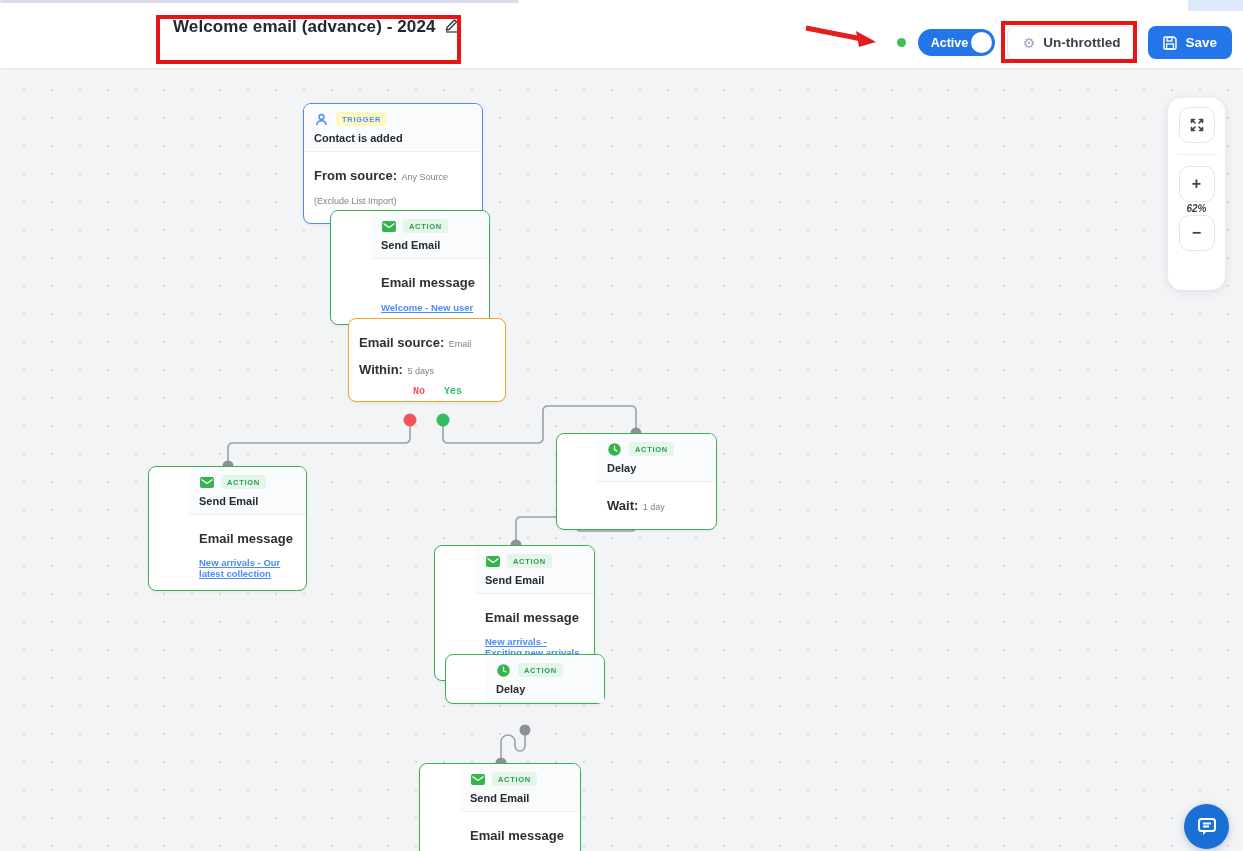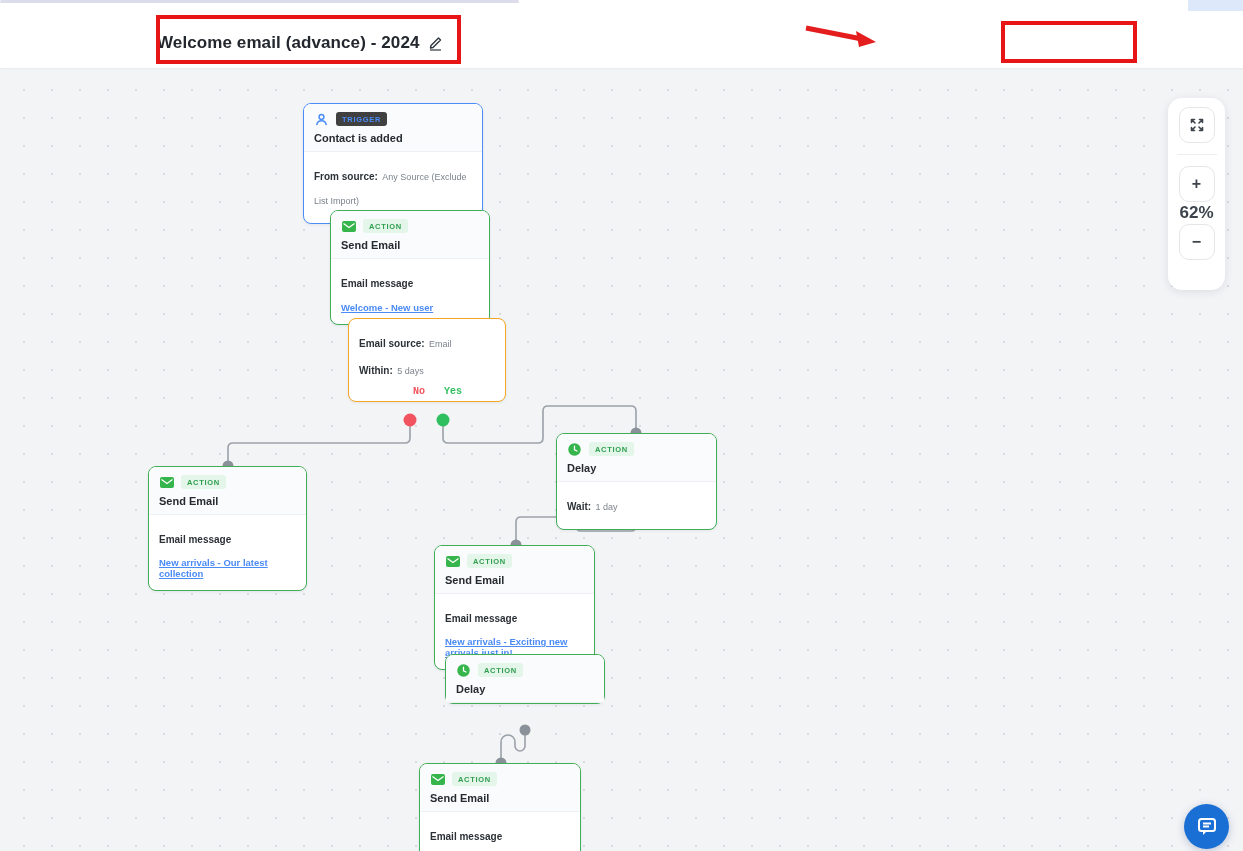--- a/index.html
+++ b/index.html
@@ -15,21 +15,21 @@
   .top-strip { position:absolute; top:0; left:0; width:100%; height:17px; background:#fff; z-index:5; }
   .top-strip-line { position:absolute; top:0; left:0; width:519px; height:3px; background:#dcdcea; border-radius:2px; }
   .top-strip-blue { position:absolute; top:0; right:0; width:55px; height:11px; background:#dde9fb; }
 
   
   .header {
     position:absolute; top:17px; left:0; width:100%; height:51px;
     background:#ffffff; z-index:6;
     box-shadow:0 1px 2px rgba(30,40,60,.05);
   }
-  .title-wrap { position:absolute; left:157px; top:0; height:51px; display:flex; align-items:center; gap:8px; }
+  .title-wrap { position:absolute; left:173px; top:0; height:51px; display:flex; align-items:flex-start; gap:8px; }
   .page-title { font-size:17px; font-weight:700; color:#23272e; letter-spacing:.1px; }
   .edit-icon { width:15px; height:16px; display:inline-block; }
 
   .header-right { position:absolute; right:11px; top:0; height:51px; display:flex; align-items:center; gap:12px; }
 
   .status-dot { width:9px; height:9px; border-radius:50%; background:#3dc152; }
   .active-toggle {
     position:relative; width:77px; height:27px; border-radius:14px;
     background:#2476e8; cursor:pointer; display:flex; align-items:center;
   }
@@ -65,34 +65,34 @@
     z-index:1;
   }
   .edges { position:absolute; top:0; left:0; width:1243px; height:851px; z-index:2; pointer-events:none; }
 
   
   .node {
     position:absolute; background:#fff; border-radius:8px; z-index:3;
     box-shadow:0 1px 3px rgba(20,30,50,.07); cursor:pointer;
   }
   .node.trigger { border:1.6px solid #4b8df8; }
-  .node.action  { border:1.6px solid #3fae57; }
+  .node.action  { border:1.6px solid #3fae57;padding-left:40px; }
   .node.filter  { border:1.6px solid #f5a623; }
 
   .node-head { padding:8px 10px 7px; background:#fafbfc; border-bottom:1px solid #eef0f3; border-radius:7px 7px 0 0; }
   .icon-row { display:flex; align-items:center; gap:7px; margin-bottom:6px; }
   .badge { font-size:7.5px; font-weight:700; letter-spacing:.7px; padding:2.5px 6px; border-radius:3px; }
-  .badge.b-trigger { background:#404040; color:#4b8df8; }
+  .badge.b-trigger { background:#fef9c3; color:#4b8df8; }
   .badge.b-action  { background:#e3f6e9; color:#2f9e4f; }
   .badge.b-filter  { background:#fdefdb; color:#f09a37; }
   .ntitle { font-size:11px; font-weight:700; color:#262b31; }
 
   .nbody { padding:8px 10px 9px; }
   .nrow { margin:3px 0; line-height:1.5; }
-  .nlabel { font-weight:700; color:#2c3137; font-size:10px; }
+  .nlabel { font-weight:700; color:#2c3137; font-size:13px; }
   .nval { color:#7c838c; font-size:9px; }
   .nlink { color:#4b8bf5; text-decoration:underline; font-size:9.5px; font-weight:600; display:inline-block; margin-top:4px; cursor:pointer; }
 
   .branch-labels { position:relative; height:15px;font-family:Liberation Mono, monospace; }
   .branch-no  { position:absolute; left:54px; bottom:2px; color:#f2545f; font-size:10px; font-weight:700; }
   .branch-yes { position:absolute; left:85px; bottom:2px; color:#2fbf5f; font-size:10px; font-weight:700;text-align:right; }
 
   .nicon { display:inline-flex; width:15px; height:13px; align-items:center; justify-content:center; }
 
   
@@ -101,21 +101,21 @@
     background:#fff; border-radius:14px; box-shadow:0 2px 10px rgba(20,30,50,.10);
     z-index:10; display:flex; flex-direction:column; align-items:center;
   }
   .zbtn {
     width:36px; height:36px; border:1px solid #e4e6ea; border-radius:10px; background:#fff;
     display:flex; align-items:center; justify-content:center; cursor:pointer;
     font-size:16px; color:#3c434b; font-weight:600;
   }
   .zbtn.fit { margin-top:9px; }
   .zdivider { width:40px; height:1px; background:#ebedf0; margin:11px 0; }
-  .zoom-level { font-size:17px; color:#3c434b; font-weight:600; margin:1px 0; }
+  .zoom-level { font-size:10px; color:#3c434b; font-weight:600; margin:1px 0;font-style:italic; }
 
   
   .chat-fab {
     position:absolute; left:1184px; top:804px; width:45px; height:45px; border-radius:50%;
     background:#1a6fd4; z-index:10; display:flex; align-items:center; justify-content:center; cursor:pointer;
     box-shadow:0 2px 8px rgba(20,60,120,.25);
   }
 </style>
 </head>
 <body>
@@ -311,20 +311,41 @@
   <div class="title-wrap">
     <span class="page-title">Welcome email (advance) - 2024</span>
     <span class="edit-icon">
       <svg width="15" height="16" viewBox="0 0 15 16">
           <path d="M3,10.5 L10.5,3 L12.5,5 L5,12.5 L2.5,13 Z" fill="none" stroke="#30363d" stroke-width="1.4" stroke-linejoin="round"></path>
           <line x1="2" y1="15" x2="13" y2="15" stroke="#30363d" stroke-width="1.2"></line>
         </svg>
     </span>
   </div>
 
+  <div class="header-right">
+    <span class="status-dot"></span>
+    <div class="active-toggle">
+      <span class="tlabel">Active</span>
+      <span class="knob"></span>
+    </div>
+    <button class="throttle-btn">
+      <span class="gear-glyph">⚙</span>
+      <span class="throttle-label">Un-throttled</span>
+    </button>
+    <button class="save-btn">
+      <span style="display:inline-flex;">
+        <svg width="14" height="14" viewBox="0 0 14 14">
+            <path d="M1,2 a1,1 0 0 1 1,-1 h9 l2,2 v9 a1,1 0 0 1 -1,1 h-10 a1,1 0 0 1 -1,-1 Z" fill="none" stroke="#fff" stroke-width="1.5"></path>
+            <rect x="4" y="1.5" width="5" height="3.5" fill="none" stroke="#fff" stroke-width="1.3"></rect>
+            <rect x="3.6" y="8" width="6.8" height="5" fill="none" stroke="#fff" stroke-width="1.3"></rect>
+          </svg>
+      </span>
+      <span class="save-label">Save</span>
+    </button>
+  </div>
 </div>
 
 <div class="anno anno-title"></div>
 <div class="anno anno-throttle"></div>
 <svg class="anno-arrow" width="85" height="32">
   <line x1="6" y1="8" x2="62" y2="19" stroke="#e41e1e" stroke-width="5"></line>
   <polygon points="76,22 56,11 59,27" fill="#e41e1e"></polygon>
 </svg>
 
 <div class="zoom-panel">

